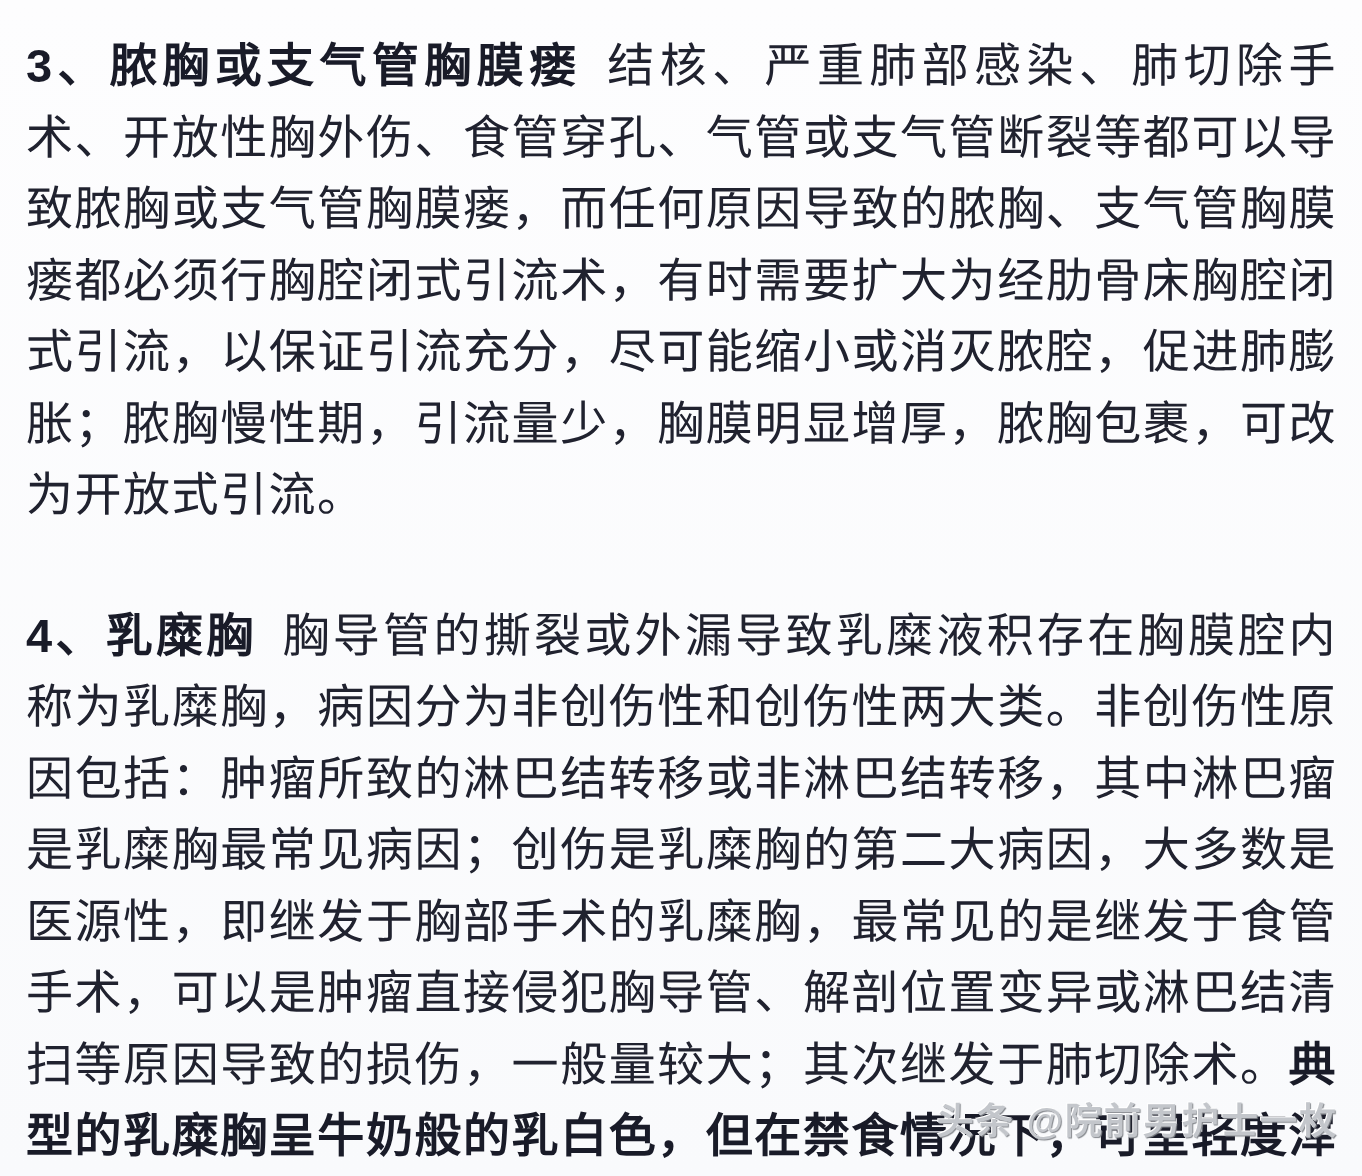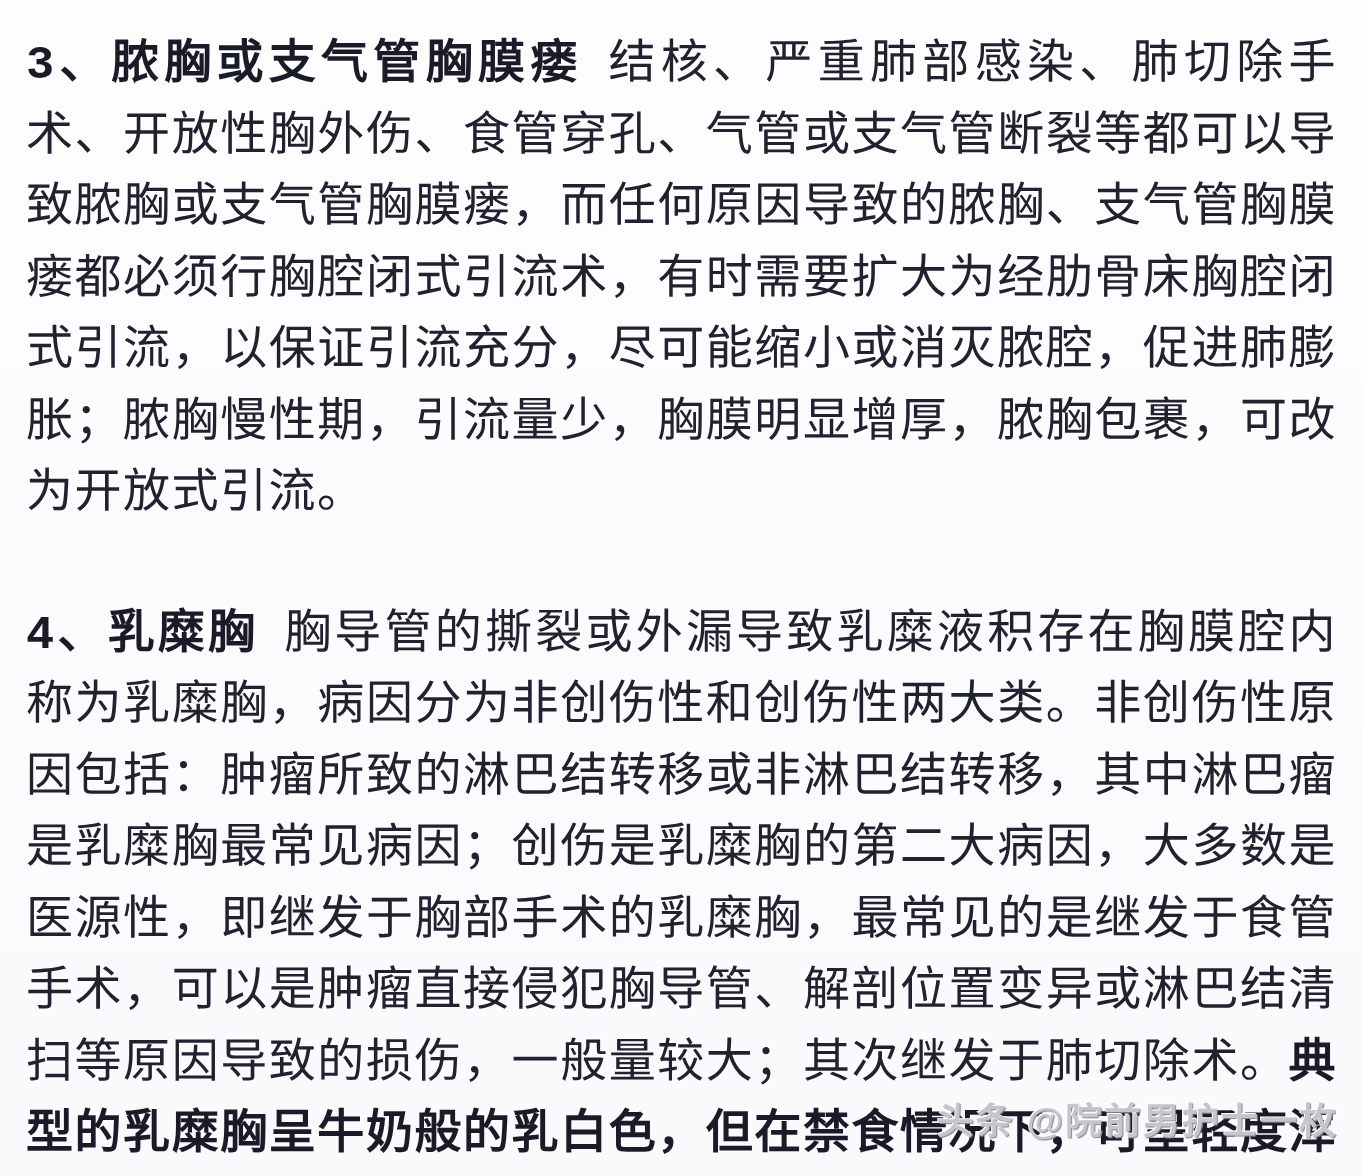--- a/index.html
+++ b/index.html
@@ -24,21 +24,20 @@
   .article {
     color: #20222f;
     font-size: 47px;
     line-height: 71.5px;
     letter-spacing: 1.5px;
     text-align: justify;
     text-justify: inter-character;
   }
   .article p {
     margin: 0 0 69px 0;
-    font-family: Liberation Mono, monospace;
   }
   .para-heading {
     font-weight: 700;
     color: #191b28;
     margin-right: 0.55em;
   }
   .bold-run {
     font-weight: 700;
     color: #191b28;
   }

